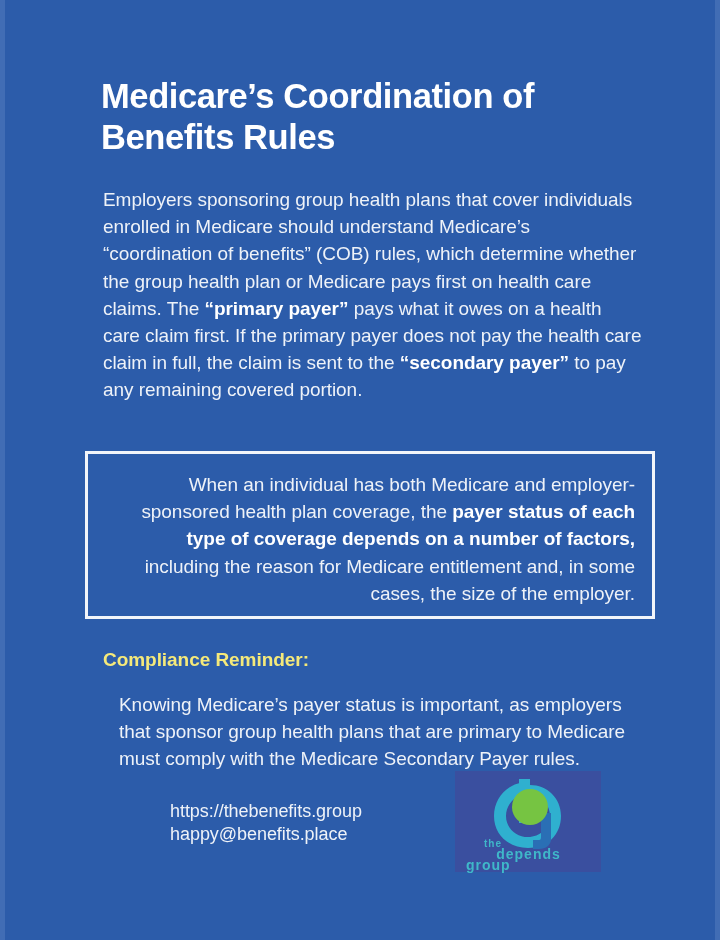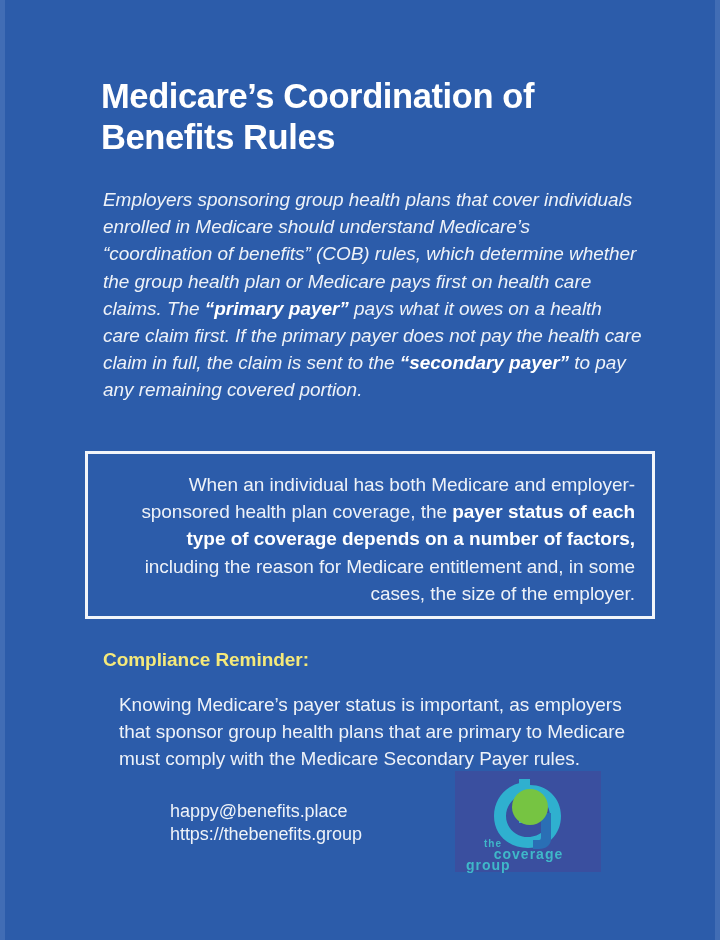--- a/index.html
+++ b/index.html
@@ -65,21 +65,20 @@
   .intro {
     position: absolute;
     left: 103px;
     top: 186px;
     width: 540px;
     margin: 0;
     color: #eef2f8;
     font-size: 19px;
     line-height: 27.2px;
     letter-spacing: -0.05px;
-    font-style: italic;
   }
   .intro b, .callout b {
     color: #ffffff;
     font-weight: bold;
   }
 
   
   .callout-box {
     position: absolute;
     left: 85px;
@@ -196,22 +195,22 @@
     <p class="intro"><span>Employers sponsoring group health plans that cover individuals enrolled in Medicare should understand Medicare’s “coordination of benefits” (COB) rules, which determine whether the group health plan or Medicare pays first on health care claims. The </span><b>“primary payer”</b><span> pays what it owes on a health care claim first. If the primary payer does not pay the health care claim in full, the claim is sent to the </span><b>“secondary payer”</b><span> to pay any remaining covered portion.</span></p>
 
     <div class="callout-box">
       <p class="callout"><span>When an individual has both Medicare and employer-sponsored health plan coverage, the </span><b>payer status of each type of coverage depends on a number of factors,</b><span> including the reason for Medicare entitlement and, in some cases, the size of the employer.</span></p>
     </div>
 
     <p class="reminder-heading">Compliance Reminder:</p>
     <p class="reminder-body">Knowing Medicare’s payer status is important, as employers that sponsor group health plans that are primary to Medicare must comply with the Medicare Secondary Payer rules.</p>
 
     <ul class="contact">
+      <li>https://thebenefits.group</li>
       <li>happy@benefits.place</li>
-      <li>https://thebenefits.group</li>
     </ul>
 
     <div class="logo-panel"></div>
 
     <div class="logo-mark">
       <svg viewBox="0 0 78 74" width="78" height="74" aria-hidden="true">
 
         <path d="M39 5
                  C20 5 5 20 5 39
                  C5 58 20 71 39 71
@@ -227,18 +226,18 @@
         <path d="M30 2 L41 2 L41 46 L30 46 Z" fill="#2fb0cf"></path>
 
         <path d="M52 36 L62 36 L62 62 C62 68 57 72 50 72 L44 72 L44 63 L50 63 C52 63 52 61 52 59 Z" fill="#2a6fb5"></path>
 
         <circle cx="41" cy="30" r="18" fill="#76c442"></circle>
       </svg>
     </div>
 
     <div class="logo-wordmark">
       <span class="w-the">the</span>
-      <span class="w-benefits">coverage</span>
+      <span class="w-benefits">depends</span>
       <span class="w-group">group</span>
     </div>
 
   </div>
 </div>
 
 </body></html>

